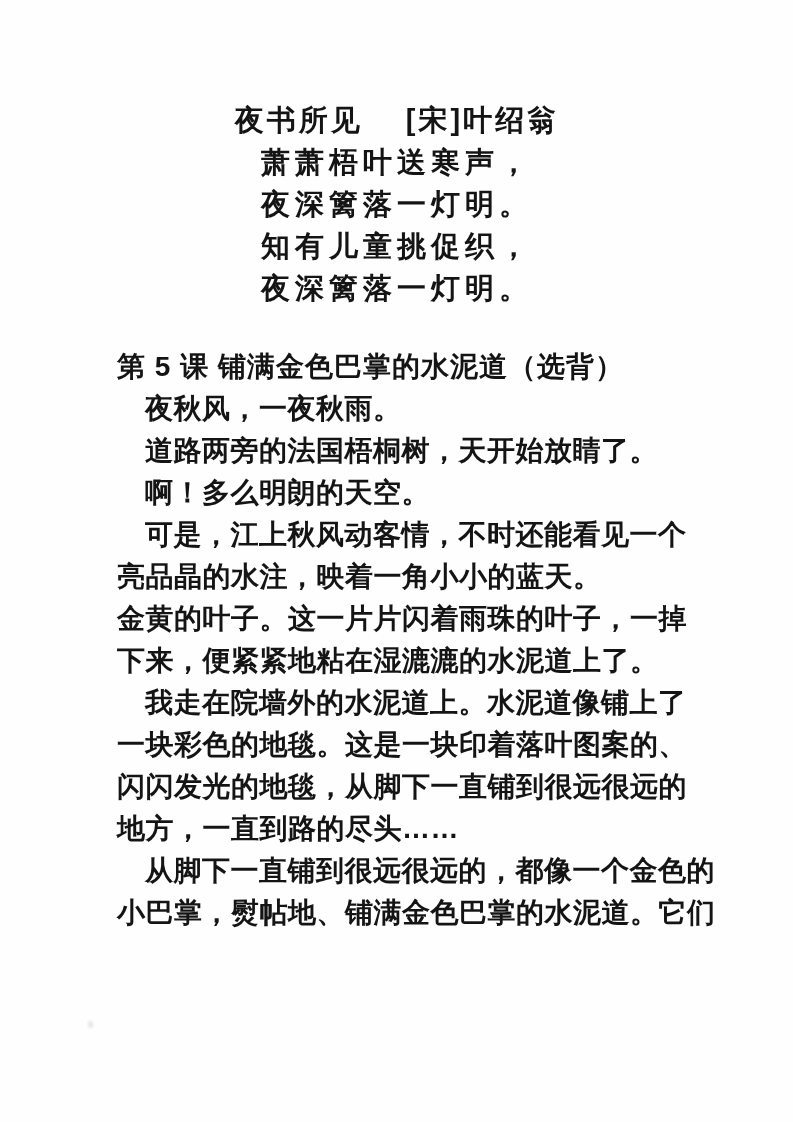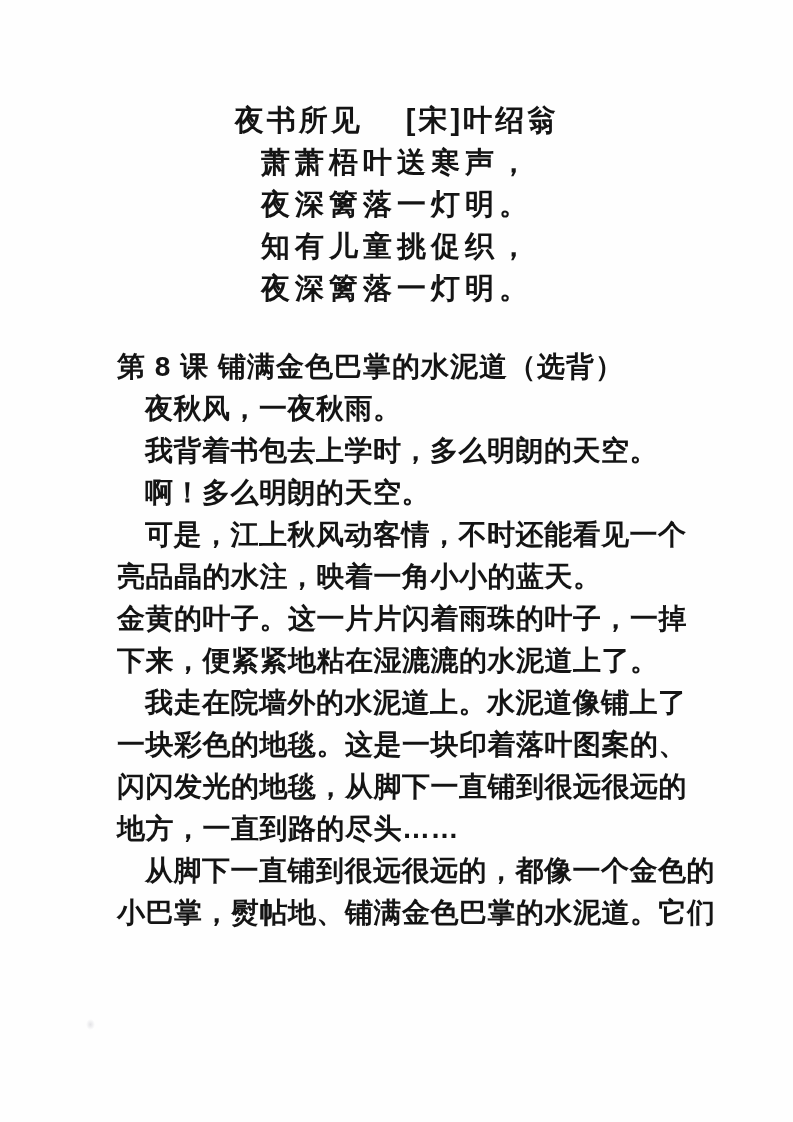--- a/index.html
+++ b/index.html
@@ -79,24 +79,24 @@
     <div class="poem-title">夜书所见　 [宋]叶绍翁</div>
     <div>
         <div class="poem-line">萧萧梧叶送寒声，</div>
         <div class="poem-line">夜深篱落一灯明。</div>
         <div class="poem-line">知有儿童挑促织，</div>
         <div class="poem-line">夜深篱落一灯明。</div>
       </div>
   </section>
 
   <section class="lesson">
-    <div class="lesson-title">第 8 课 铺满金色巴掌的水泥道（选背）</div>
+    <div class="lesson-title">第 5 课 铺满金色巴掌的水泥道（选背）</div>
     <div>
         <div class="body-line indent">夜秋风，一夜秋雨。</div>
-        <div class="body-line indent">我背着书包去上学时，多么明朗的天空。</div>
+        <div class="body-line indent">道路两旁的法国梧桐树，天开始放睛了。</div>
         <div class="body-line indent">啊！多么明朗的天空。</div>
         <div class="body-line indent fill">可是，江上秋风动客情，不时还能看见一个</div>
         <div class="body-line">亮品晶的水注，映着一角小小的蓝天。</div>
         <div class="body-line fill">金黄的叶子。这一片片闪着雨珠的叶子，一掉</div>
         <div class="body-line">下来，便紧紧地粘在湿漉漉的水泥道上了。</div>
         <div class="body-line indent fill">我走在院墙外的水泥道上。水泥道像铺上了</div>
         <div class="body-line fill">一块彩色的地毯。这是一块印着落叶图案的、</div>
         <div class="body-line fill">闪闪发光的地毯，从脚下一直铺到很远很远的</div>
         <div class="body-line">地方，一直到路的尽头……</div>
         <div class="body-line indent fill">从脚下一直铺到很远很远的，都像一个金色的</div>

